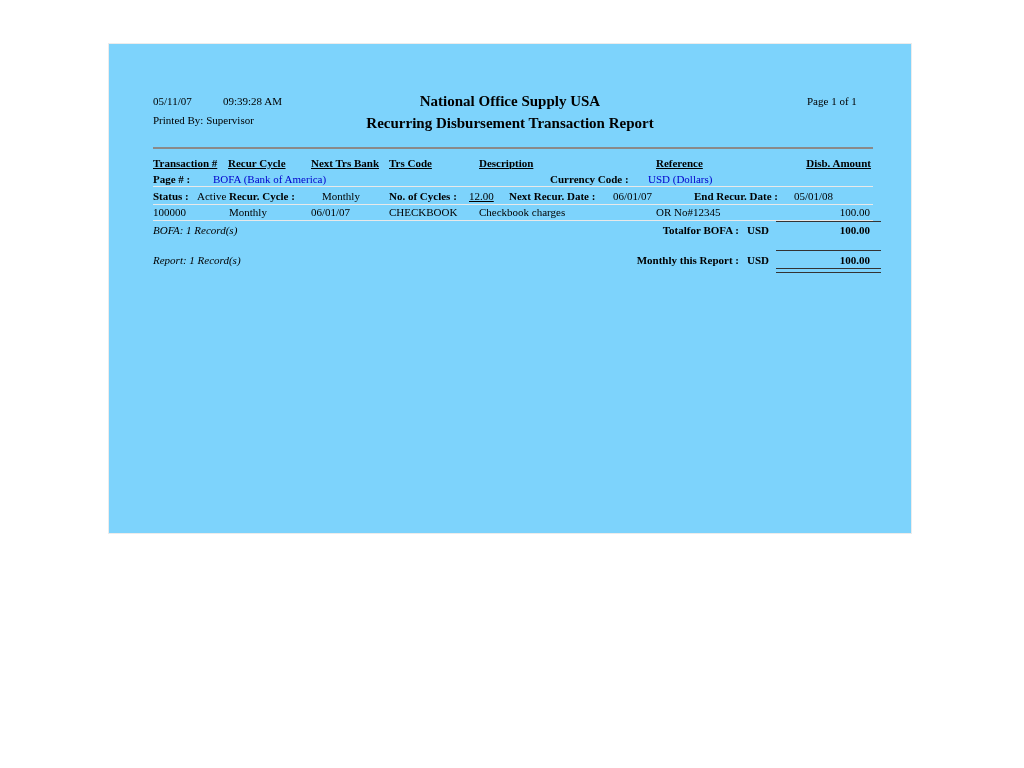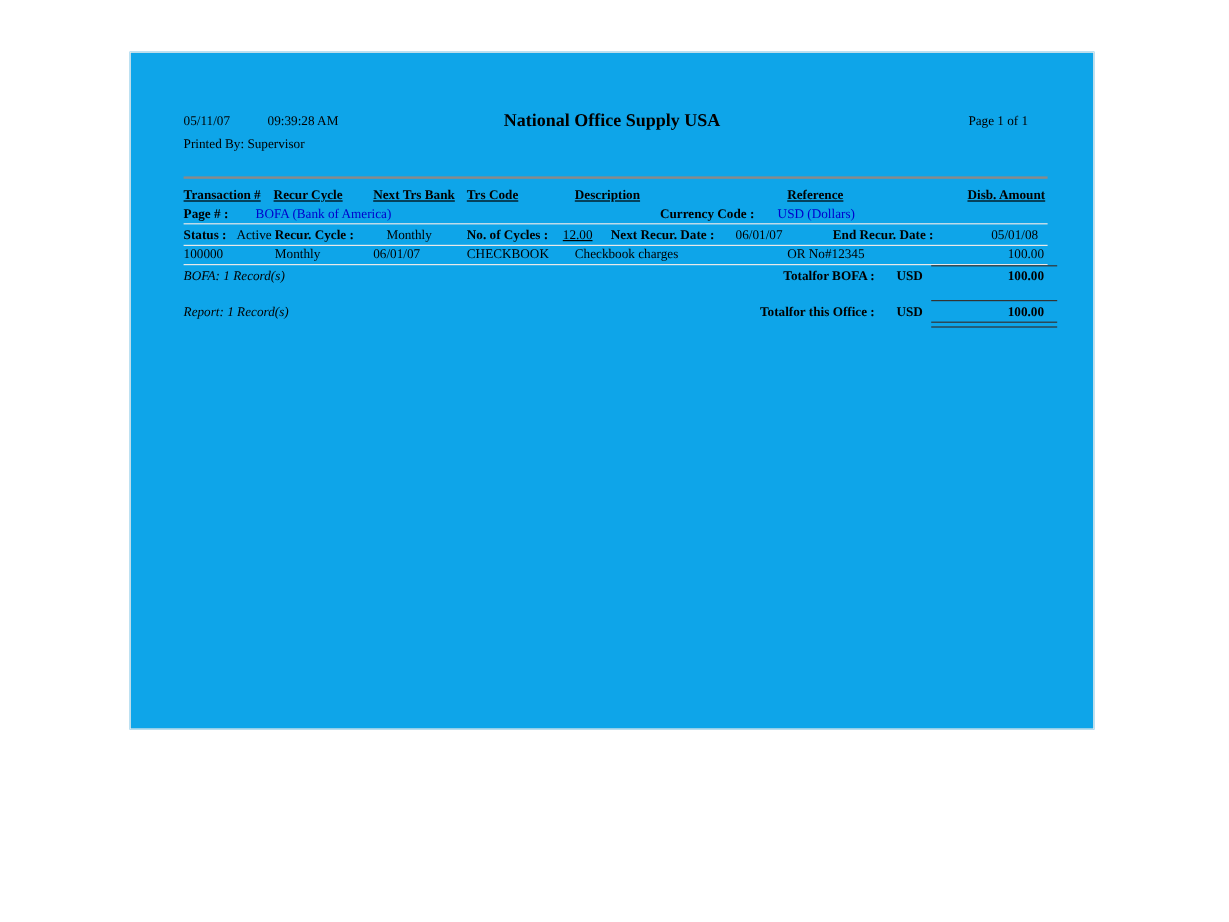--- a/index.html
+++ b/index.html
@@ -16,22 +16,22 @@
     width: 1024px;
     height: 768px;
     background: #ffffff;
     overflow: hidden;
   }
   .page {
     position: absolute;
     left: 108px;
     top: 43px;
     width: 804px;
-    height: 565px;
-    background: #0ea5e9;
+    height: 491px;
+    background: #7dd3fc;
     border: 1px solid #ececec;
     box-sizing: border-box;
   }
   .abs { position: absolute; white-space: nowrap; }
   .t11 { font-size: 11px; line-height: 13px; }
   .t12 { font-size: 15px; line-height: 14px; }
   .b { font-weight: bold; }
   .i { font-style: italic; }
   .u { text-decoration: underline; }
   .blue { color: #0000cc; }
@@ -52,33 +52,34 @@
     border-top: 1px solid #e9e9e9;
   }
   .hr-amt {
     position: absolute;
     left: 667px;
     width: 105px;
     height: 0;
     border-top: 1px solid #333333;
   }
   .title { font-size: 15px; font-weight: bold; }
-  .currency-gap { margin-left: 18px; }
+  .currency-gap { margin-left: 8px; }
 </style>
 </head>
 <body>
 
 <div class="canvas">
   <div class="page">
 
     <div class="abs t11" style="left:44px; top:51px;">05/11/07</div>
     <div class="abs t11" style="left:114px; top:51px;text-align:right;">09:39:28 AM</div>
     <div class="abs t12 b center" style="top:50px;">National Office Supply USA</div>
     <div class="abs t11" style="left:698px; top:51px;">Page 1 of 1</div>
     <div class="abs t11" style="left:44px; top:70px;">Printed By: Supervisor</div>
+    <div class="abs title center" style="top:71px;">Recurring Disbursement Transaction Report</div>
 
     <div class="hr-main" style="top:103px;"></div>
 
     <div class="abs t11 b u" style="left:44px;  top:113px;">Transaction #</div>
     <div class="abs t11 b u" style="left:119px; top:113px;">Recur Cycle</div>
     <div class="abs t11 b u" style="left:202px; top:113px;">Next Trs Bank</div>
     <div class="abs t11 b u" style="left:280px; top:113px;">Trs Code</div>
     <div class="abs t11 b u" style="left:370px; top:113px;">Description</div>
     <div class="abs t11 b u" style="left:547px; top:113px;">Reference</div>
     <div class="abs t11 b u rt" style="right:40px; top:113px;">Disb. Amount</div>
@@ -92,21 +93,21 @@
 
     <div class="abs t11 b" style="left:44px;  top:146px;">Status :</div>
     <div class="abs t11" style="left:88px;  top:146px;">Active</div>
     <div class="abs t11 b" style="left:120px; top:146px;">Recur. Cycle :</div>
     <div class="abs t11" style="left:213px; top:146px;">Monthly</div>
     <div class="abs t11 b" style="left:280px; top:146px;">No. of Cycles :</div>
     <div class="abs t11" style="left:360px; top:146px;text-decoration:underline;">12.00</div>
     <div class="abs t11 b" style="left:400px; top:146px;">Next Recur. Date :</div>
     <div class="abs t11" style="left:504px; top:146px;">06/01/07</div>
     <div class="abs t11 b" style="left:585px; top:146px;">End Recur. Date :</div>
-    <div class="abs t11" style="left:685px; top:146px;margin-left:32px;">05/01/08</div>
+    <div class="abs t11" style="left:685px; top:146px;">05/01/08</div>
 
     <div class="hr-faint" style="top:160px;"></div>
 
     <div class="abs t11" style="left:44px;  top:162px;">100000</div>
     <div class="abs t11" style="left:120px; top:162px;">Monthly</div>
     <div class="abs t11" style="left:202px; top:162px;">06/01/07</div>
     <div class="abs t11" style="left:280px; top:162px;">CHECKBOOK</div>
     <div class="abs t11" style="left:370px; top:162px;">Checkbook charges</div>
     <div class="abs t11" style="left:547px; top:162px;">OR No#12345</div>
     <div class="abs t11 rt" style="right:41px; top:162px;">100.00</div>
@@ -117,21 +118,21 @@
     <div class="abs t11 i" style="left:44px; top:180px;">BOFA: 1 Record(s)</div>
     <div class="abs t11 b rt" style="right:142px; top:180px;">
       <span>Totalfor BOFA :</span><span class="currency-gap">USD</span>
     </div>
     <div class="abs t11 b rt" style="right:41px; top:180px;">100.00</div>
 
     <div class="hr-amt" style="top:206px;"></div>
 
     <div class="abs t11 i" style="left:44px; top:210px;">Report: 1 Record(s)</div>
     <div class="abs t11 b rt" style="right:142px; top:210px;">
-      <span>Totalfor this Office :</span><span class="currency-gap">USD</span>
+      <span>Monthly this Report :</span><span class="currency-gap">USD</span>
     </div>
     <div class="abs t11 b rt" style="right:41px; top:210px;">100.00</div>
 
     <div class="hr-amt" style="top:224px;"></div>
     <div class="hr-amt" style="top:228px;"></div>
 
   </div>
 </div>
 
 </body></html>

